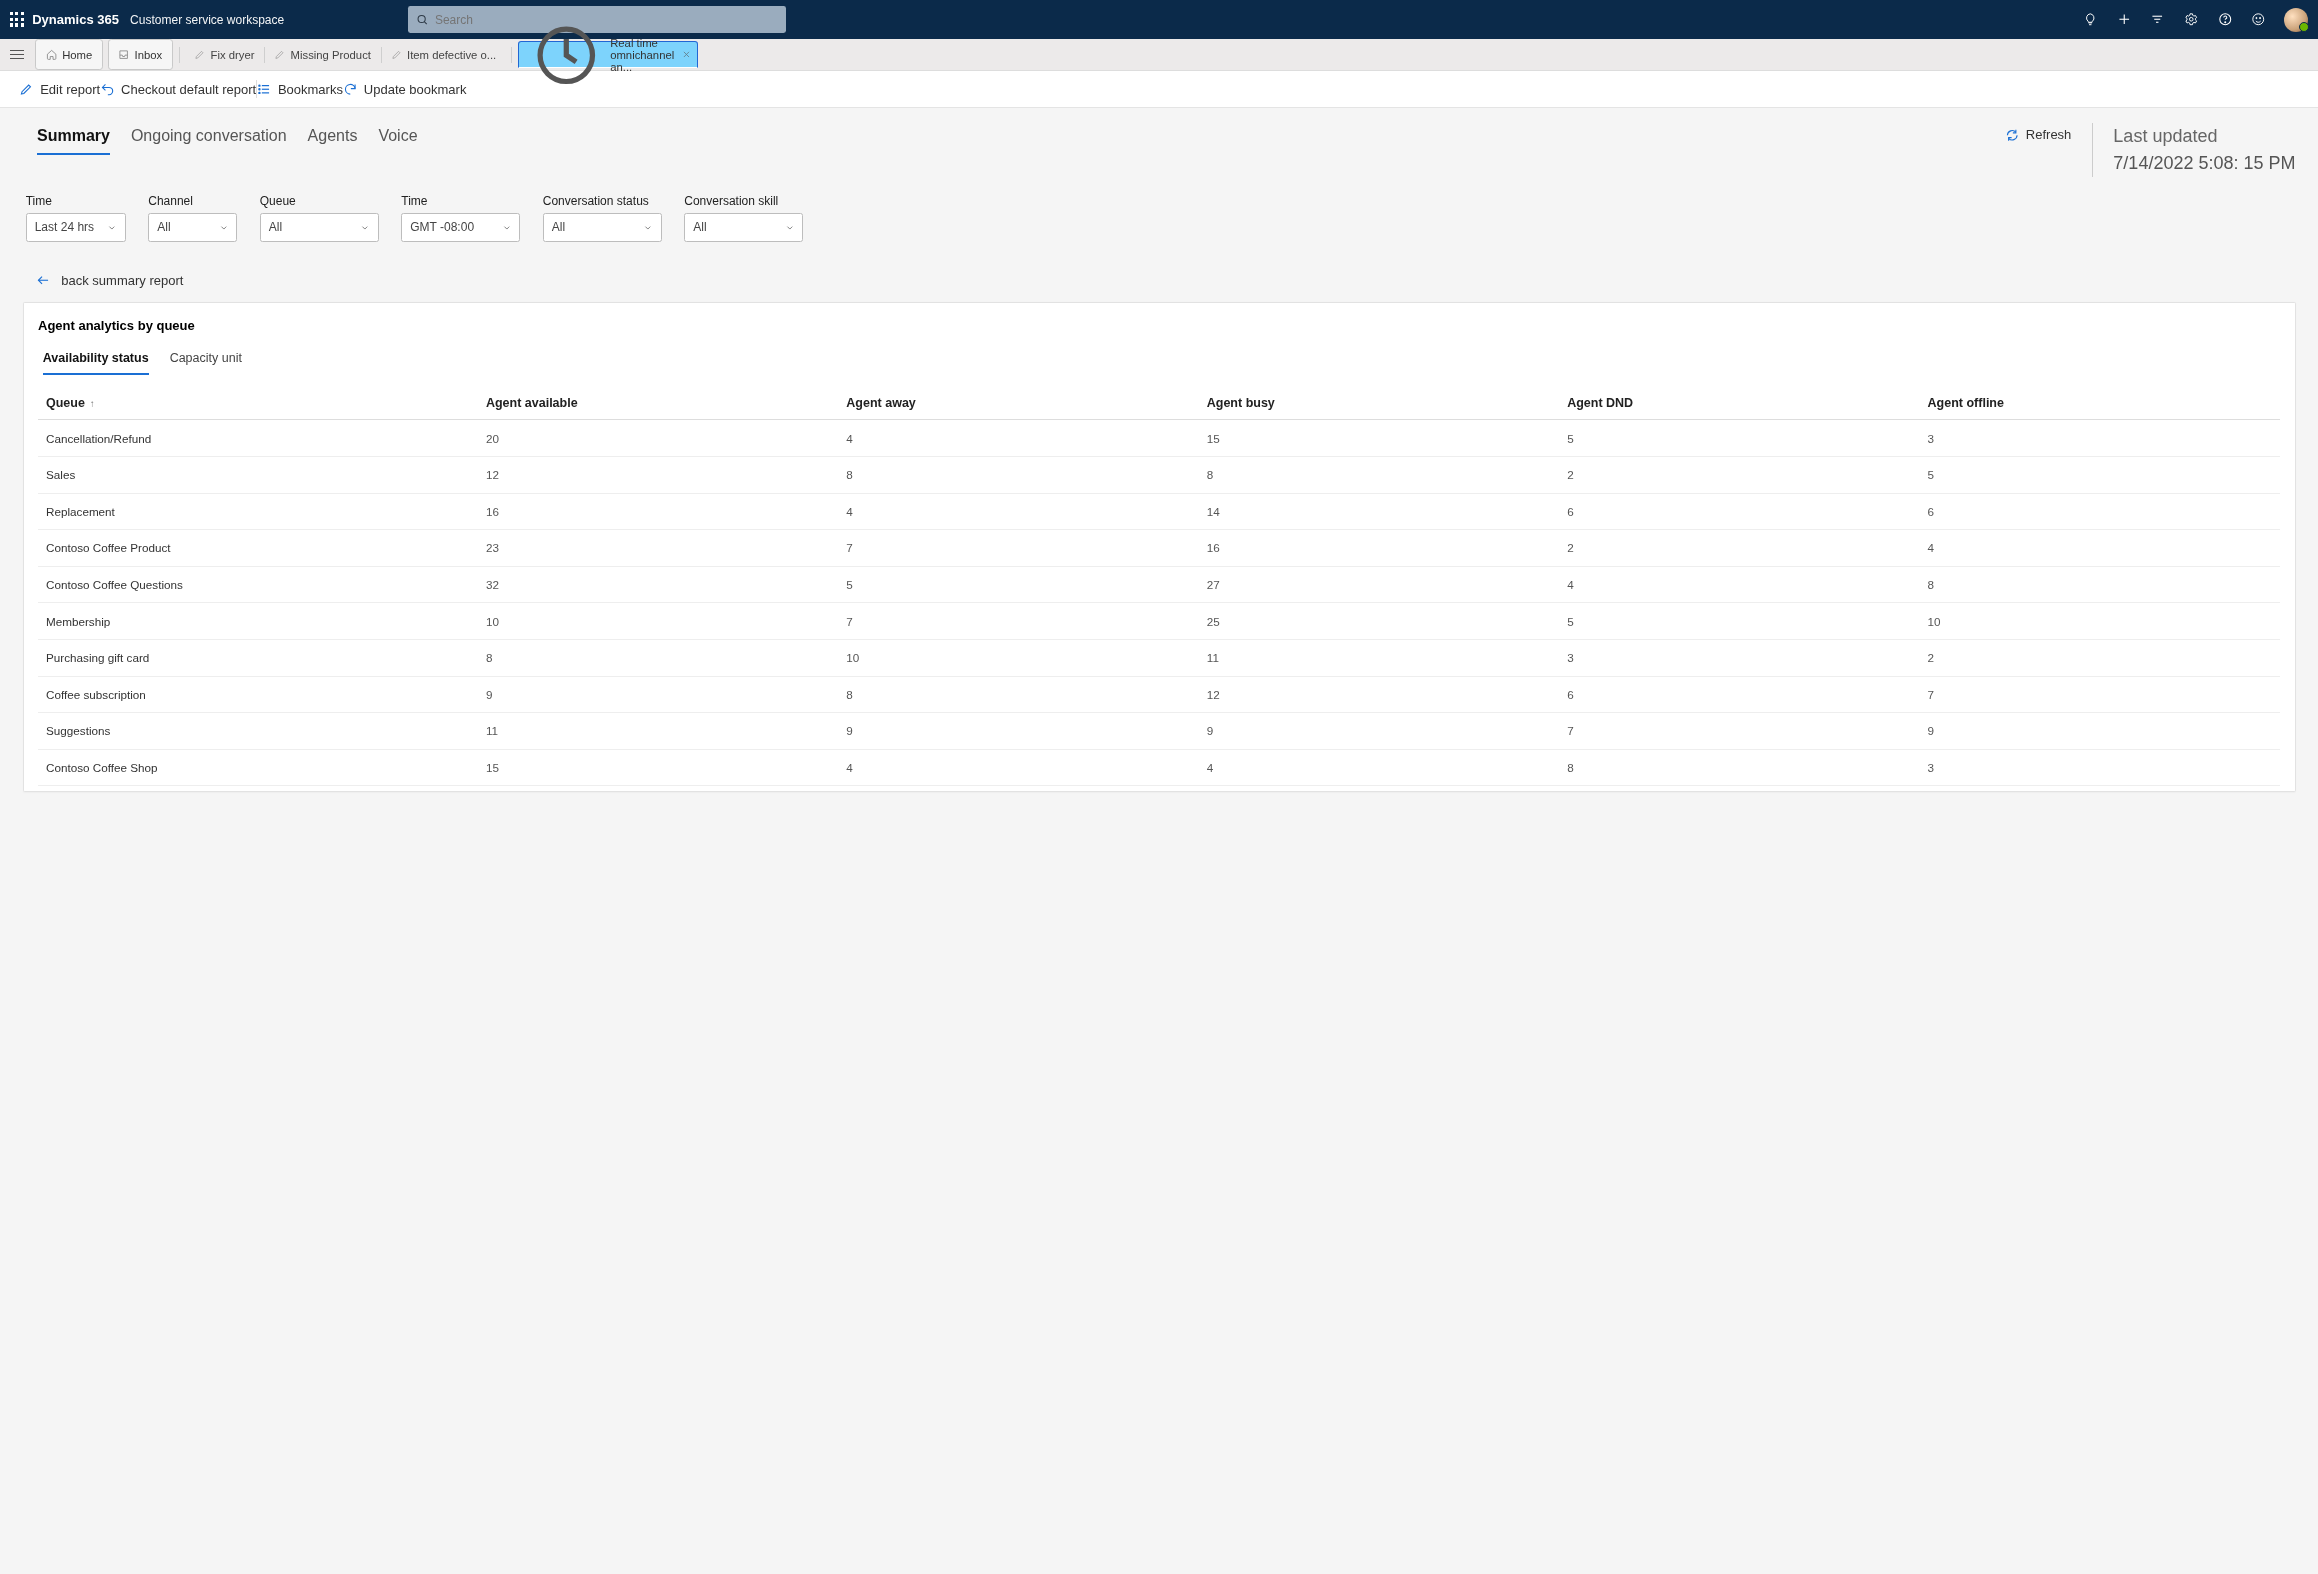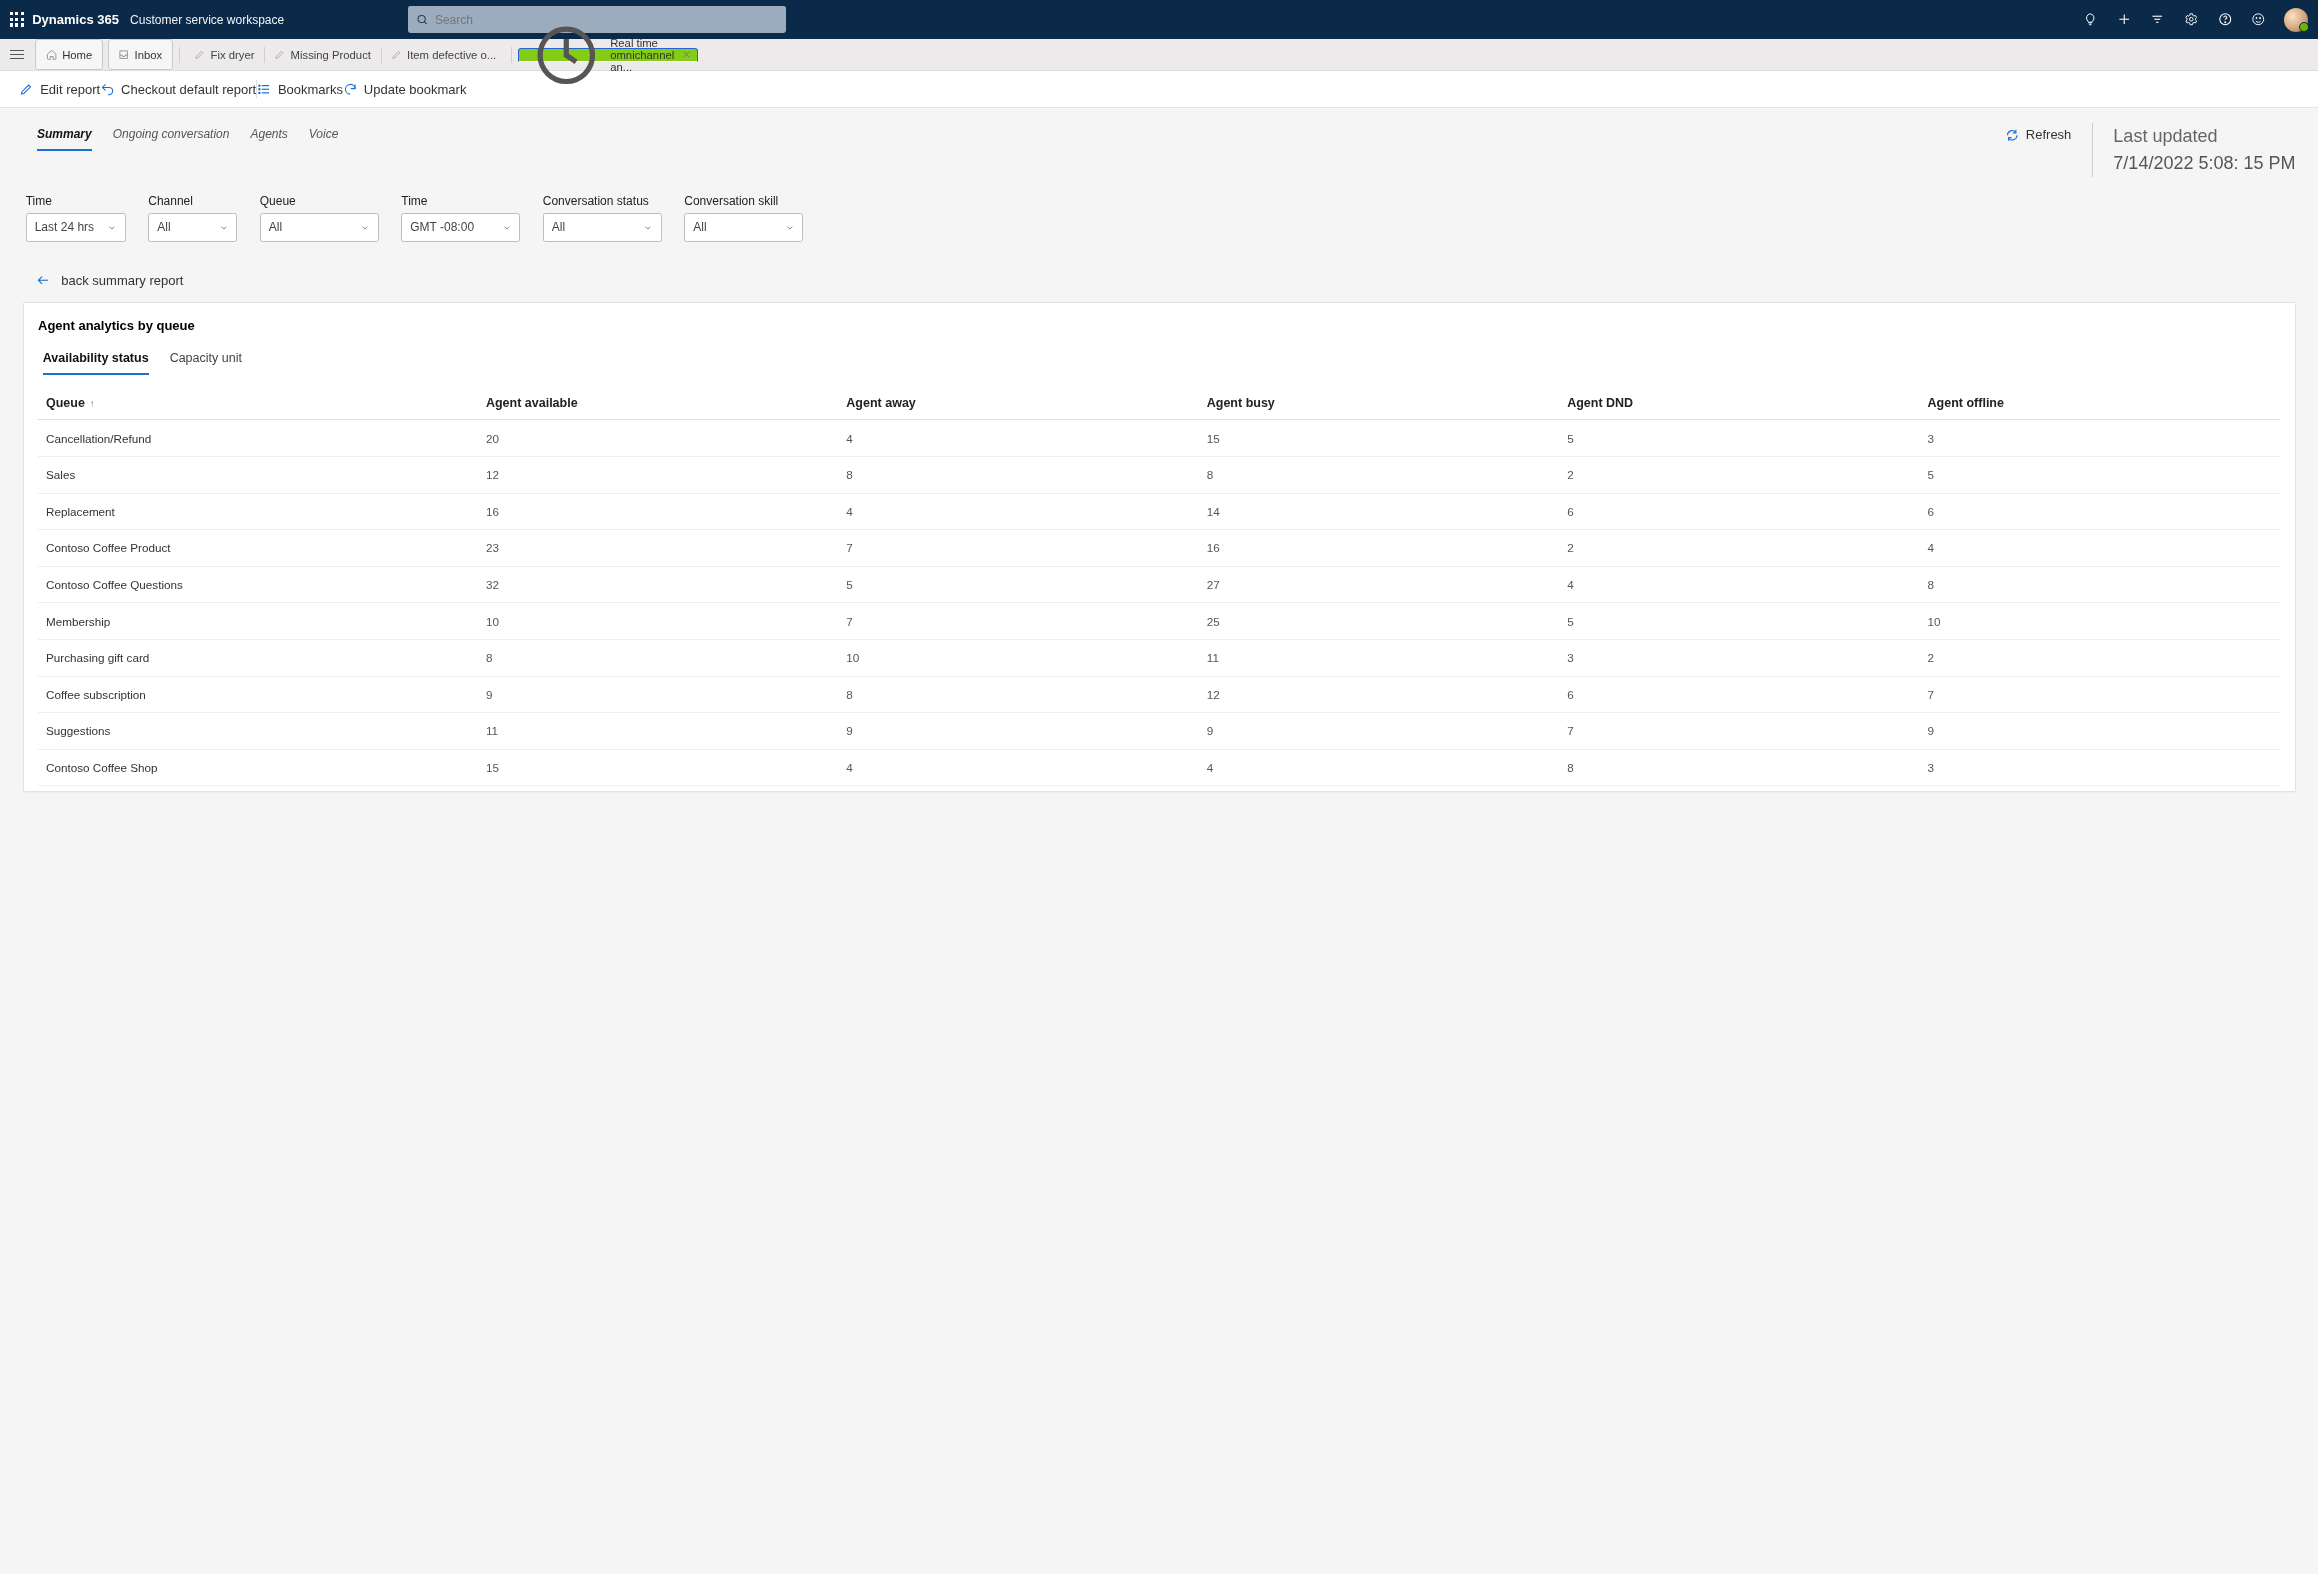--- a/index.html
+++ b/index.html
@@ -37,41 +37,41 @@
 .hamburger span{ height:1.2px; background:#555; display:block;}
 .tabchip {
   display:flex; align-items:center; gap:4.8px; height:31px; padding:0 9.7px;
   border:0.8px solid #c9c9c9; background:#f6f6f6; border-radius:3.2px; font-size:11.3px; color:#333; cursor:pointer;
 }
 .tabchip .chipicon { width:11.3px; height:11.3px; opacity:.7; }
 .tabsep { width:0.8px; height:16px; background:#cfcfcf; margin:0 1.6px; }
 .plaintab { display:flex; align-items:center; gap:4.8px; padding:0 8px; height:32px; color:#444; font-size:11.3px; cursor:pointer;}
 .plaintab .chipicon{width:11.3px;height:11.3px;opacity:.6;}
 .activetab {
-  background:#84cc16; border:0.8px solid #2266d3; border-bottom:0.8px solid #fff;
-  height:14px; margin-bottom:-0.8px; border-radius:3.2px 3.2px 0 0; padding:0 6.4px 0 8px;
+  background:#7dd3fc; border:0.8px solid #2266d3; border-bottom:0.8px solid #fff;
+  height:27px; margin-bottom:-0.8px; border-radius:3.2px 3.2px 0 0; padding:0 6.4px 0 8px;
   display:flex; align-items:center; gap:4.8px; font-size:11.3px; color:#333;
 }
 .activetab .close { width:14.5px; height:14.5px; display:flex; align-items:center; justify-content:center; cursor:pointer; opacity:.7;}
 
 
 .toolbar {
   background:#fff; height:37px; display:flex; align-items:center; padding:0 19.3px; 
   border-bottom:0.8px solid #e4e4e4;
 }
 .tbitem { display:flex; align-items:center; gap:6.4px; color:#1a6fd4; font-size:13px; cursor:pointer; }
 .tbitem svg { width:14.5px; height:14.5px; }
 .tbsep { width:0.8px; height:17.7px; background:#ddd; }
 
 
 .content { padding: 14.5px 22.5px 24px 22.5px; }
 
 .viewtabs-row { display:flex; align-items:flex-start; justify-content:space-between; }
 .viewtabs { display:flex; gap:21px; margin-left:14.5px; }
-.viewtab { font-size:12px; color:#555; padding:4.8px 0 8px 0; cursor:pointer; border-bottom:2.4px solid transparent;font-style:italic;}
+.viewtab { font-size:16px; color:#555; padding:4.8px 0 8px 0; cursor:pointer; border-bottom:2.4px solid transparent;}
 .viewtab.active { color:#111; font-weight:600; border-bottom-color:#1a6fd4; }
 .refreshblock { display:flex; align-items:flex-start; gap:21px; }
 .refreshbtn { display:flex; align-items:center; gap:6.4px; color:#1a6fd4; font-size:13px; cursor:pointer; margin-top:4.8px;}
 .lastupdated { border-left:0.8px solid #ccc; padding-left:20px; color:#555; font-size:18px; line-height:1.5;}
 .lastupdated .lu-label { color:#666; }
 
 
 .filters { display:flex; gap:22.5px; margin:17.7px 0 0 0; padding-left:3.2px;}
 .filter { display:flex; flex-direction:column; gap:4.8px; }
 .filter label { font-size:12px; color:#222; }

